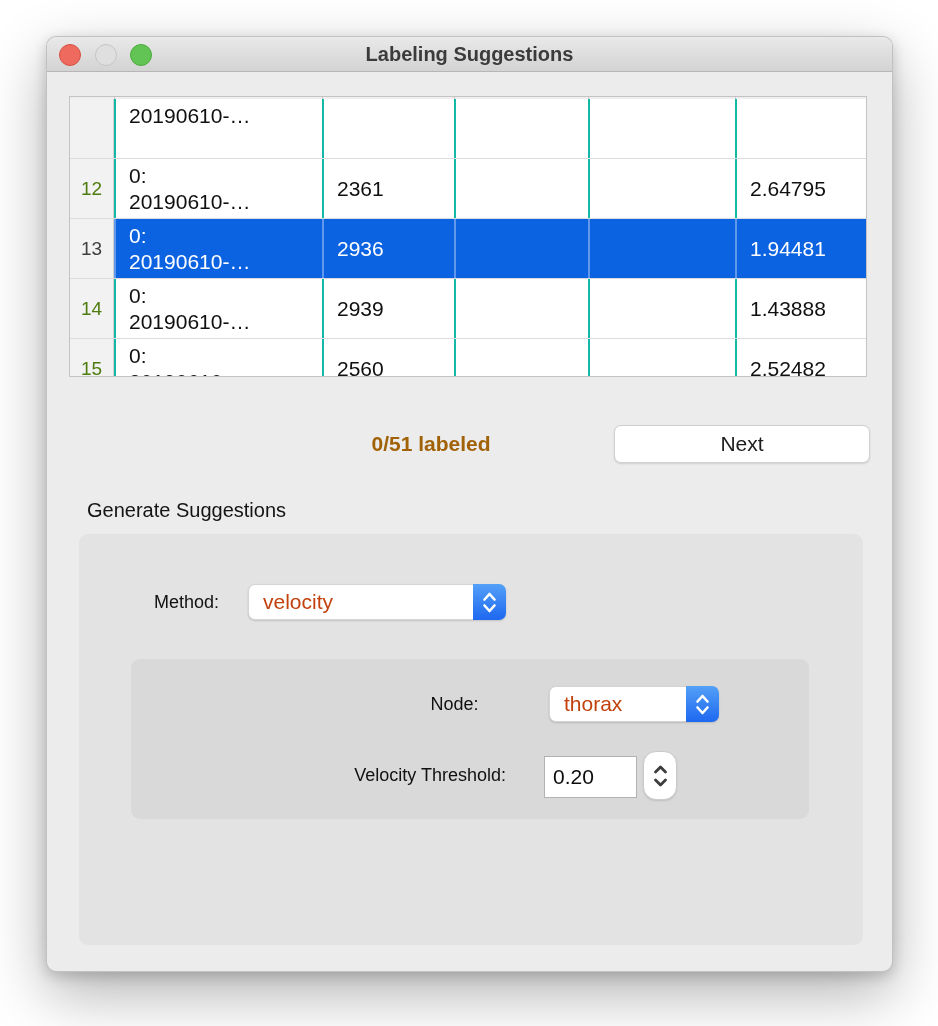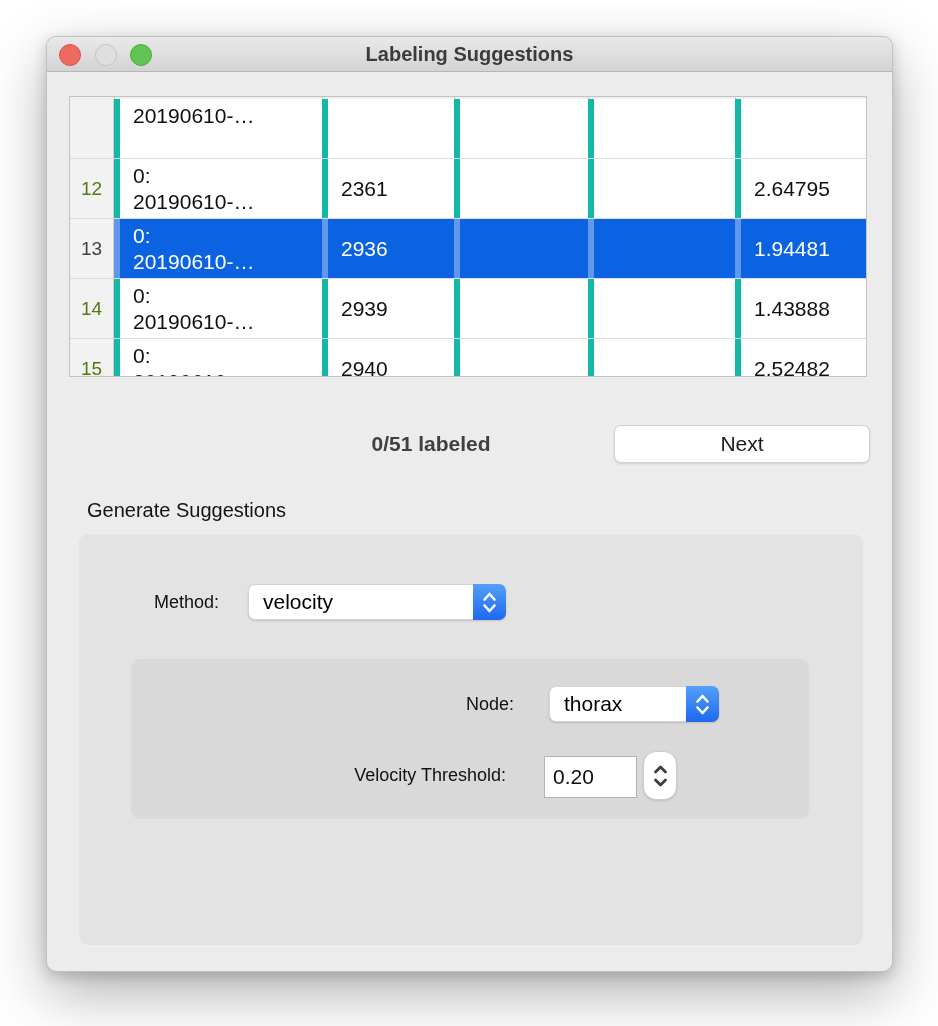--- a/index.html
+++ b/index.html
@@ -35,58 +35,58 @@
   .grid-row{ display:grid; grid-template-columns:44px 208px 132px 134px 147px 215px; width:880px; }
   .thead{ height:42px; background:#efefef; border-bottom:1px solid #c9c9c9; }
   .th{
     position:relative; height:42px; line-height:40px; text-align:center;
     font-size:20px; color:#2e2e2e; border-left:1px solid #c9c9c9; overflow:hidden;
   }
   .th:first-child{ border-left:none; }
   .sort-chip{ position:absolute; right:10px; top:15px; }
   .tbody{ position:relative; transform:translateY(-40px); }
   .trow{ height:60px; border-bottom:1px solid #dcdcdc; background:#ffffff; }
-  .td{ position:relative; border-left:6px solid #14b8a6; overflow:hidden; font-size:21px; color:#101010; }
+  .td{ position:relative; border-left:2px solid #14b8a6; overflow:hidden; font-size:21px; color:#101010; }
   .td.rownum{
     border-left:none; background:#f2f2f2; border-right:1px solid #cfcfcf;
     display:flex; align-items:center; justify-content:center;
     font-size:19px; color:#4d7c0f;
   }
   .td.video{ padding:4px 0 0 13px; line-height:26px; white-space:nowrap; }
   .td.center-v{ display:flex; align-items:center; padding-left:13px; }
   .trow.selected .td{ background:#0b63e1; color:#ffffff; border-left-color:rgba(255,255,255,0.35); }
   .trow.selected .td.rownum{ background:#f2f2f2; color:#3f3f3f; border-left:none; }
 
   
   .btn{
     position:absolute; background:#ffffff; border:1px solid #d0d0d0; border-radius:7px;
     box-shadow:0 1px 2px rgba(0,0,0,0.12); font-size:21px; color:#1c1c1c;
     display:flex; align-items:center; justify-content:center; cursor:default;
     font-family:inherit;
   }
   .prev-btn{ left:48px;  top:388px; width:230px; height:38px; }
   .next-btn{ left:567px; top:388px; width:256px; height:38px; }
   .status  { position:absolute; left:280px; top:388px; width:208px; height:38px;
-             line-height:38px; text-align:center; font-size:21px; font-weight:600; color:#404040; }
+             line-height:38px; text-align:center; font-size:21px; font-weight:600; color:#a16207; }
 
   
   .section-label{ position:absolute; left:40px; top:462px; font-size:20px; color:#141414; }
   .panel{ position:absolute; left:32px; top:497px; width:784px; height:411px;
           background:#e3e3e3; border-radius:9px; }
   .inner-panel{ position:absolute; left:52px; top:125px; width:678px; height:160px;
                 background:#d9d9d9; border-radius:9px; }
   .form-label{ position:absolute; text-align:right; font-size:18px; color:#111; }
   .method-label{ left:28px;  top:50px;  width:112px; height:36px; line-height:36px; }
-  .node-label  { left:232px; top:27px;  width:151px; height:36px; line-height:36px; }
+  .node-label  { left:248px; top:27px;  width:151px; height:36px; line-height:36px;text-align:center; }
   .vt-label    { left:86px;  top:97px;  width:289px; height:38px; line-height:38px; }
 
   .popup{
     position:absolute; height:36px; background:#ffffff; border-radius:7px;
     border:1px solid #d4d4d4; box-shadow:0 1px 2px rgba(0,0,0,0.15);
-    font-size:21px; color:#000000; line-height:34px; padding-left:14px;
+    font-size:21px; color:#c2410c; line-height:34px; padding-left:14px;
   }
   .popup .cap{
     position:absolute; right:-1px; top:-1px; width:33px; height:36px;
     background:linear-gradient(#53a0f8,#1d68f0); border-radius:0 7px 7px 0;
     display:flex; align-items:center; justify-content:center;
   }
   .method-popup{ left:169px; top:50px;  width:258px; }
   .node-popup  { left:418px; top:27px;  width:170px; }
 
   .vt-field{
@@ -174,21 +174,21 @@
         <div class="td center-v"></div>
         <div class="td center-v"></div>
         <div class="td center-v">1.43888</div>
       </div>
       <div class="grid-row trow">
         <div class="td rownum">15</div>
         <div class="td video">
             <div>0:</div>
             <div>20190610-…</div>
           </div>
-        <div class="td center-v">2940</div>
+        <div class="td center-v">2560</div>
         <div class="td center-v"></div>
         <div class="td center-v"></div>
         <div class="td center-v">2.52482</div>
       </div>
     </div>
   </div>
 
   <div class="status">0/51 labeled</div>
   <button class="btn next-btn">Next</button>
 

